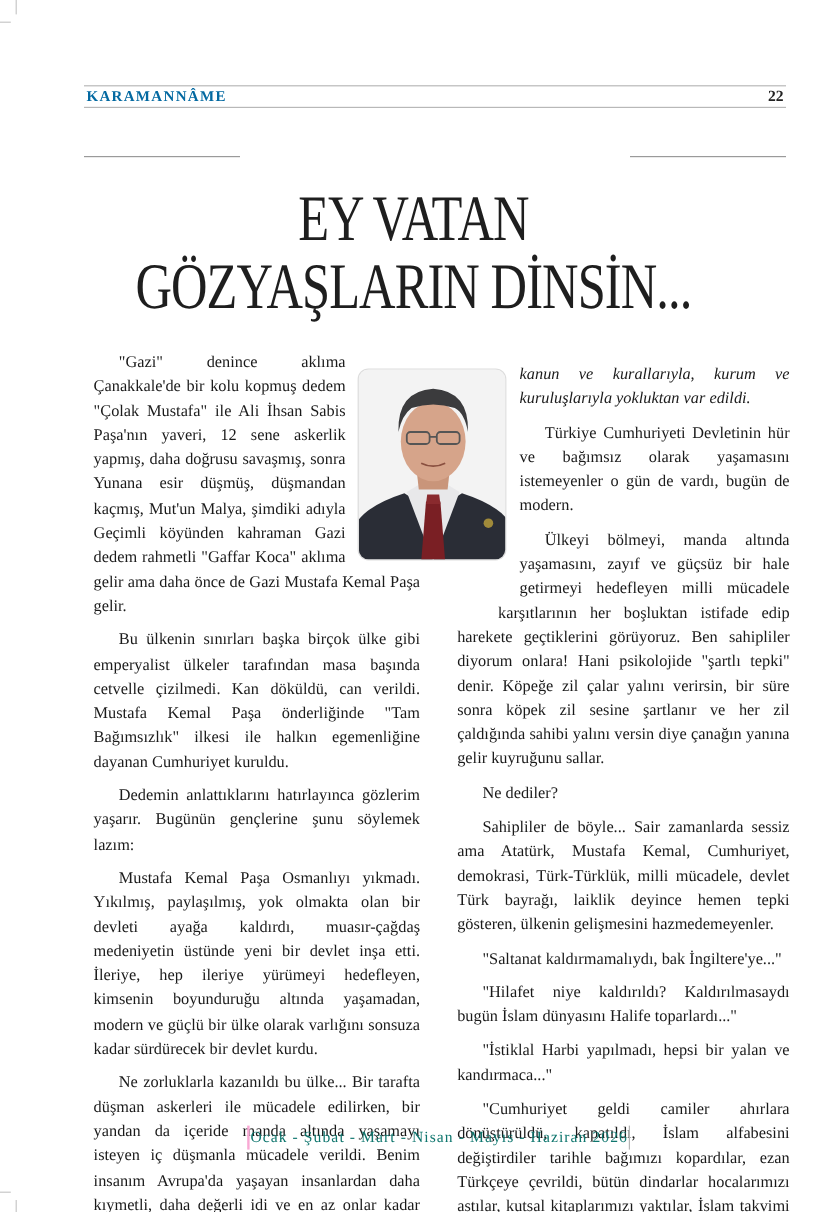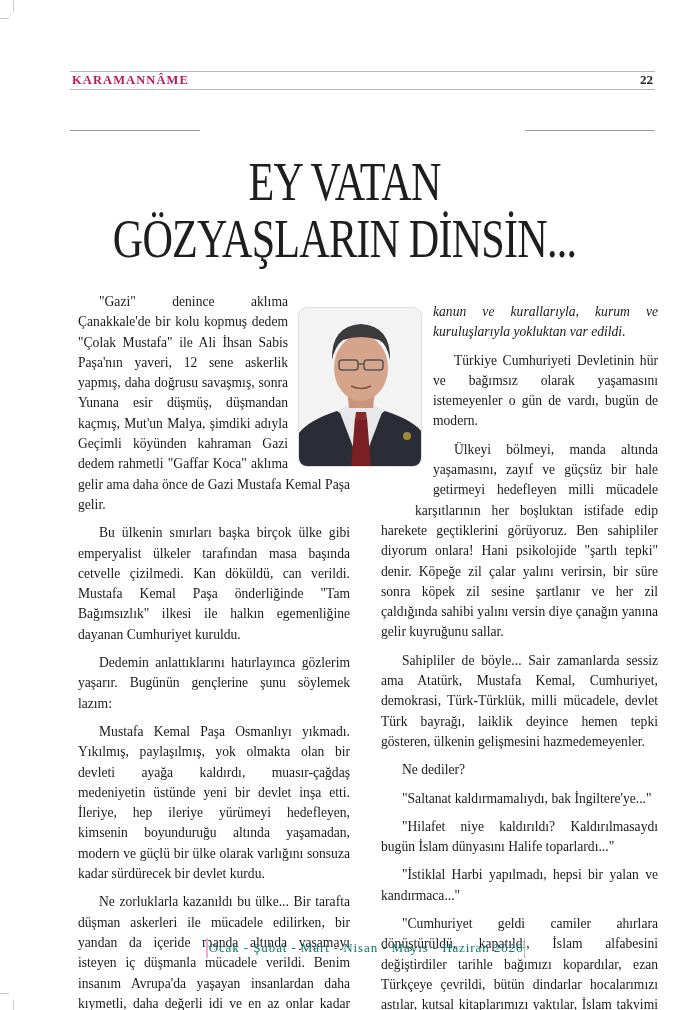--- a/index.html
+++ b/index.html
@@ -1,21 +1,21 @@
 <!DOCTYPE html>
 <html><head>
   <meta charset="utf-8">
   <style>
     html, body { margin: 0; padding: 0; background: #ffffff; }
     body { width: 689px; height: 1010px; position: relative; overflow: hidden; font-family: "Liberation Serif", serif; color: #1a1a1a; }
 
     .crop { position: absolute; background: #c8c8c8; }
 
     .header { position: absolute; left: 70px; top: 71px; width: 585px; height: 17px; border-top: 1px solid #b8b8b8; border-bottom: 1px solid #b8b8b8; }
-    .header .brand { position: absolute; left: 2px; top: 1px; font-weight: bold; font-size: 12.5px; letter-spacing: 1.1px; color: #be185d; }
+    .header .brand { position: absolute; left: 2px; top: 1px; font-weight: bold; font-size: 12.5px; letter-spacing: 1.1px; color: #0369a1; }
     .header .page { position: absolute; right: 2px; top: 0px; font-weight: bold; font-size: 13px; color: #222; }
 
     .byline { position: absolute; left: 70px; top: 121px; width: 585px; height: 18px; }
     .byline .rule { position: absolute; top: 9px; height: 1px; background: #9a9a9a; }
     .byline .rule.l { left: 0; width: 130px; }
     .byline .rule.r { right: 0; width: 130px; }
     .byline .txt { position: absolute; left: 0; right: 0; text-align: center; font-size: 13.5px; top: 0; }
     .byline .name { font-weight: bold; letter-spacing: -0.3px; }
     .byline .role { font-style: italic; letter-spacing: -0.3px; }
 
@@ -95,21 +95,21 @@
   <p>Mustafa Kemal Paşa Osmanlıyı yıkmadı. Yıkılmış, paylaşılmış, yok olmakta olan bir devleti ayağa kaldırdı, muasır-çağdaş medeniyetin üstünde yeni bir devlet inşa etti. İleriye, hep ileriye yürümeyi hedefleyen, kimsenin boyunduruğu altında yaşamadan, modern ve güçlü bir ülke olarak varlığını sonsuza kadar sürdürecek bir devlet kurdu.</p>
   <p>Ne zorluklarla kazanıldı bu ülke... Bir tarafta düşman askerleri ile mücadele edilirken, bir yandan da içeride manda altında yaşamayı isteyen iç düşmanla mücadele verildi. Benim insanım Avrupa'da yaşayan insanlardan daha kıymetli, daha değerli idi ve en az onlar kadar mutlu ve rahat yaşama hakkına sahiptiler. Sonuçta etnik kökeni, dünya görüşü, inancı, mezhebi ne olursa olsun, herkesi kucaklayan demokratik, laik ve sosyal bir hukuk devleti olarak Türkiye Cumhuriyeti Devleti, bütün</p>
 </div>
 
 <div class="col right-col">
   <div class="float-spacer"></div>
   <div class="float-spacer2"></div>
   <p class="cont">kanun ve kurallarıyla, kurum ve kuruluşlarıyla yokluktan var edildi.</p>
   <p>Türkiye Cumhuriyeti Devletinin hür ve bağımsız olarak yaşamasını istemeyenler o gün de vardı, bugün de modern.</p>
   <p>Ülkeyi bölmeyi, manda altında yaşamasını, zayıf ve güçsüz bir hale getirmeyi hedefleyen milli mücadele karşıtlarının her boşluktan istifade edip harekete geçtiklerini görüyoruz. Ben sahipliler diyorum onlara! Hani psikolojide "şartlı tepki" denir. Köpeğe zil çalar yalını verirsin, bir süre sonra köpek zil sesine şartlanır ve her zil çaldığında sahibi yalını versin diye çanağın yanına gelir kuyruğunu sallar.</p>
+  <p>Ne dediler?</p>
   <p>Sahipliler de böyle... Sair zamanlarda sessiz ama Atatürk, Mustafa Kemal, Cumhuriyet, demokrasi, Türk-Türklük, milli mücadele, devlet Türk bayrağı, laiklik deyince hemen tepki gösteren, ülkenin gelişmesini hazmedemeyenler.</p>
-  <p>Ne dediler?</p>
   <p>"Saltanat kaldırmamalıydı, bak İngiltere'ye..."</p>
   <p>"Hilafet niye kaldırıldı? Kaldırılmasaydı bugün İslam dünyasını Halife toparlardı..."</p>
   <p>"İstiklal Harbi yapılmadı, hepsi bir yalan ve kandırmaca..."</p>
   <p>"Cumhuriyet geldi camiler ahırlara dönüştürüldü, kapatıldı, İslam alfabesini değiştirdiler tarihle bağımızı kopardılar, ezan Türkçeye çevrildi, bütün dindarlar hocalarımızı astılar, kutsal kitaplarımızı yaktılar, İslam takvimi kaldırıldı, faiz kurumu bankalar açıldı, her şehre genel evi açtılar, tekke zaviyeler kapatıldı, padişahımız halifemiz ül-</p>
 </div>
 
 <div class="footer">Ocak - Şubat - Mart - Nisan - Mayıs - Haziran 2026</div>
 
 </body></html>

